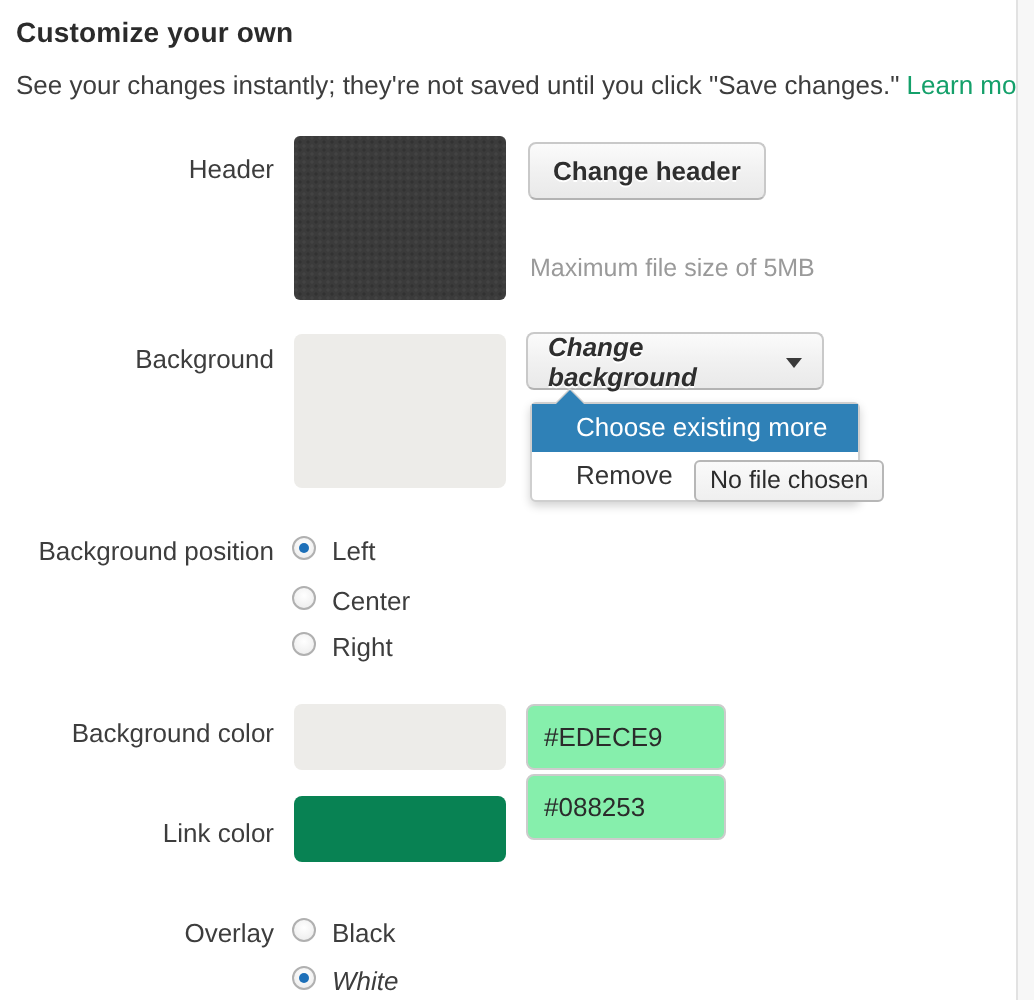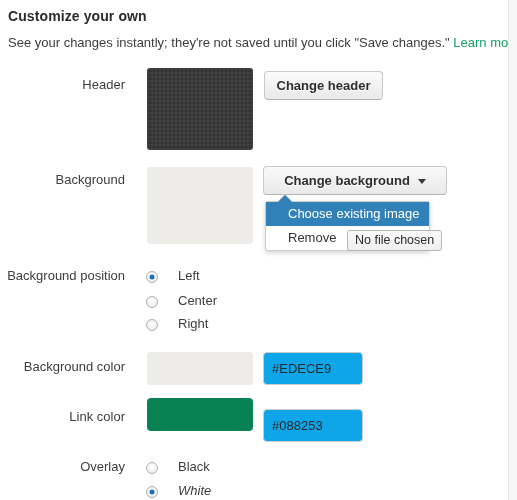--- a/index.html
+++ b/index.html
@@ -68,20 +68,21 @@
   }
 
   
   .row-label {
     position: absolute;
     width: 120px;
     text-align: right;
     font-size: 13px;
     color: #3d3d3d;
     white-space: nowrap;
+    margin-left: 12px;
   }
 
   
   .thumb-header {
     position: absolute;
     left: 147px;
     top: 68px;
     width: 106px;
     height: 82px;
     background-color: #3b3b3b;
@@ -124,25 +125,26 @@
   }
   .btn-change-header {
     left: 264px;
     top: 71px;
     width: 119px;
     height: 29px;
   }
   .btn-change-bg {
     left: 263px;
     top: 166px;
-    width: 184px;
+    width: 149px;
     height: 29px;
     padding: 0 10px;
     gap: 8px;
     z-index: 6;
+    font-style: italic;
   }
   .caret-down {
     width: 0;
     height: 0;
     border-left: 4px solid transparent;
     border-right: 4px solid transparent;
     border-top: 5px solid #3a3a3a;
     display: inline-block;
     margin-top: 2px;
   }
@@ -225,22 +227,22 @@
     white-space: nowrap;
     z-index: 14;
     cursor: pointer;
   }
 
   
   .radio-row {
     position: absolute;
     left: 146px;
     display: flex;
-    align-items: flex-end;
-    gap: 20px;
+    align-items: flex-start;
+    gap: 8px;
     cursor: pointer;
   }
   .radio {
     width: 12px;
     height: 12px;
     box-sizing: border-box;
     border-radius: 50%;
     border: 1px solid #b0b0b0;
     background: radial-gradient(circle at 50% 38%, #ffffff 0%, #f0f0f0 70%, #e3e3e3 100%);
     flex: none;
@@ -275,50 +277,51 @@
   .color-input {
     position: absolute;
     box-sizing: border-box;
     left: 263px;
     width: 100px;
     height: 33px;
     padding: 0 8px;
     font-family: "Liberation Sans", sans-serif;
     font-size: 13px;
     color: #2b2b2b;
-    background: #0ea5e9;
+    background: #86efac;
     border: 1px solid #cccccc;
     border-radius: 4px;
     outline: none;
   }
 </style>
 </head>
 <body>
 
 <div class="content">
 
   <div class="section-title">Customize your own</div>
   <div class="section-desc"><span>See your changes instantly; they're not saved until you click "Save changes." </span><a class="learn-more" href="#">Learn more.</a></div>
 
   <div class="row-label" style="left:5px; top:77px;">Header</div>
   <div class="thumb-header"></div>
   <div class="btn btn-change-header">Change header</div>
+  <div class="hint hint-2">Maximum file size of 5MB</div>
 
   <div class="row-label" style="left:5px; top:172px;">Background</div>
   <div class="thumb-bg"></div>
 
   <div class="btn btn-change-bg">
     <span>Change background</span>
     <span class="caret-down"></span>
   </div>
 
   <div class="dropdown">
     <span class="dropdown-arrow-outer"></span>
     <span class="dropdown-arrow-inner"></span>
-    <div class="dropdown-item highlighted">Choose existing image</div>
+    <div class="dropdown-item highlighted">Choose existing more</div>
     <div class="dropdown-item">Remove</div>
   </div>
 
   <div class="file-chosen">No file chosen</div>
 
   <div class="row-label" style="left:5px; top:268px;">Background position</div>
 
   <label class="radio-row" style="top:268px;">
     <span class="radio checked"></span>
     <span class="radio-label">Left</span>
@@ -331,21 +334,21 @@
     <span class="radio"></span>
     <span class="radio-label">Right</span>
   </label>
 
   <div class="row-label" style="left:5px; top:359px;">Background color</div>
   <div class="color-swatch" style="top:352px; background:#edece9;"></div>
   <input class="color-input" style="top: 352px;" type="text" value="#EDECE9">
 
   <div class="row-label" style="left:5px; top:409px;">Link color</div>
   <div class="color-swatch" style="top:398px; background:#088253;"></div>
-  <input class="color-input" style="top: 409px;" type="text" value="#088253">
+  <input class="color-input" style="top: 387px;" type="text" value="#088253">
 
   <div class="row-label" style="left:5px; top:459px;">Overlay</div>
   <label class="radio-row" style="top:459px;">
     <span class="radio"></span>
     <span class="radio-label">Black</span>
   </label>
   <label class="radio-row" style="top:483px;font-style:italic;">
     <span class="radio checked"></span>
     <span class="radio-label">White</span>
   </label>

